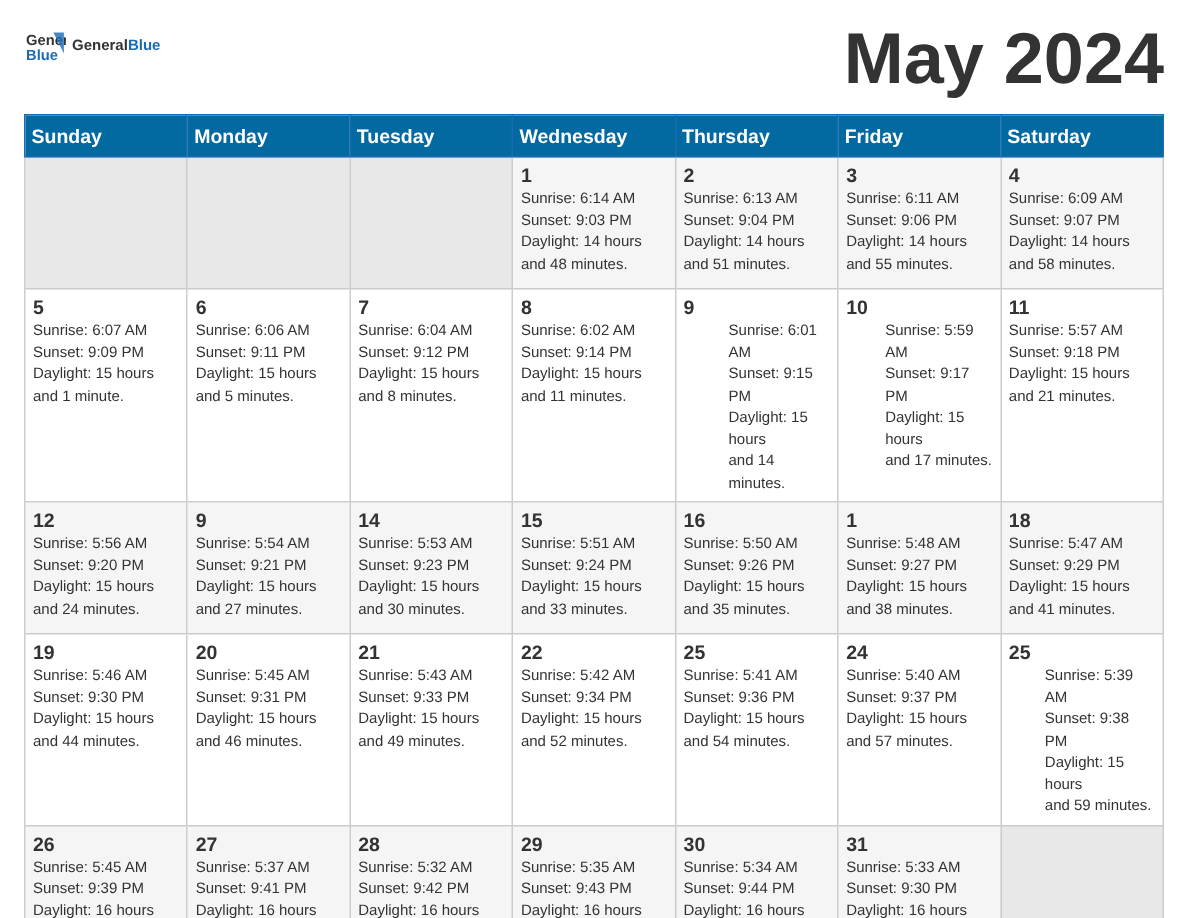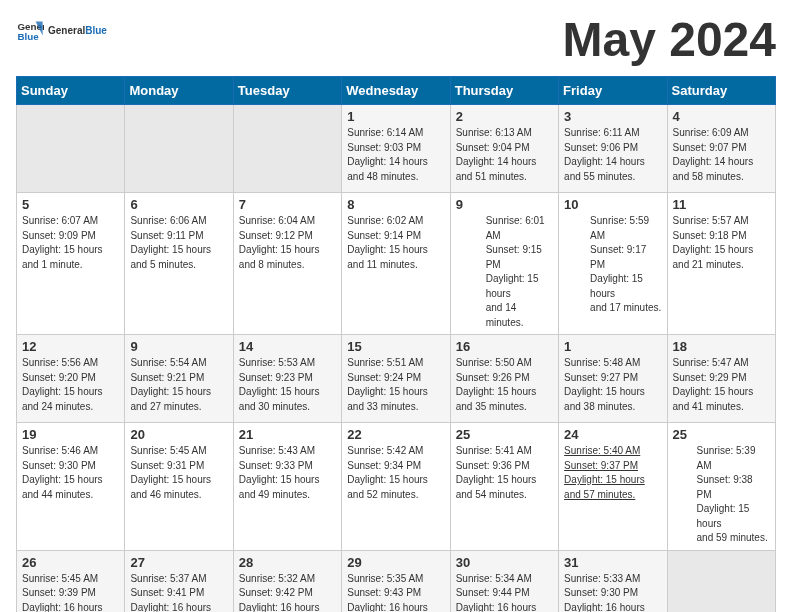--- a/index.html
+++ b/index.html
@@ -283,21 +283,21 @@
         </td>
         <td>
           <span class="day-num">25</span>
           <div class="day-info" style="white-space: pre-line;">Sunrise: 5:41 AM
 Sunset: 9:36 PM
 Daylight: 15 hours
 and 54 minutes.</div>
         </td>
         <td>
           <span class="day-num">24</span>
-          <div class="day-info" style="white-space: pre-line; text-decoration: underline;">Sunrise: 5:40 AM
+          <div class="day-info" style="white-space: pre-line;">Sunrise: 5:40 AM
 Sunset: 9:37 PM
 Daylight: 15 hours
 and 57 minutes.</div>
         </td>
         <td>
           <span class="day-num">25</span>
           <div class="day-info" style="white-space: pre-line; margin-left: 24px;">Sunrise: 5:39 AM
 Sunset: 9:38 PM
 Daylight: 15 hours
 and 59 minutes.</div>

